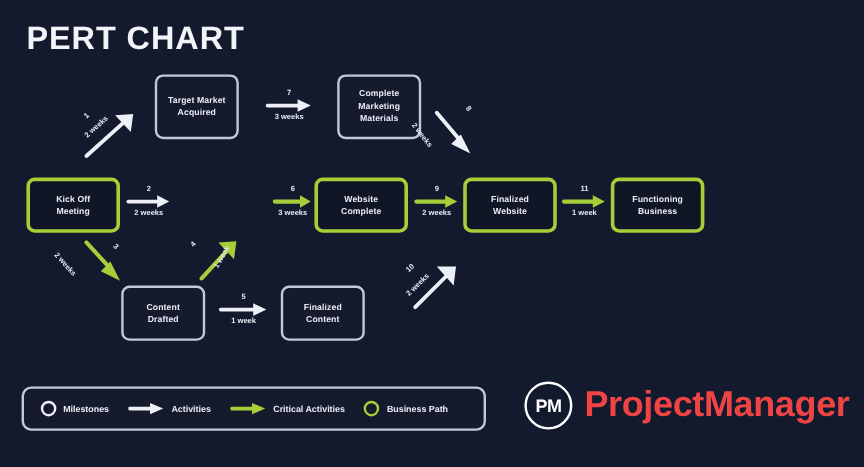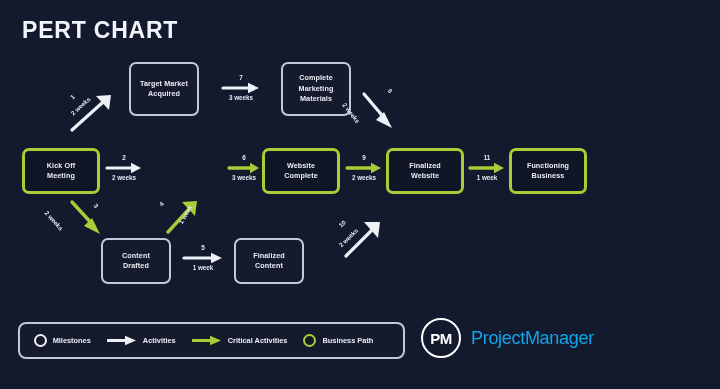--- a/index.html
+++ b/index.html
@@ -6,21 +6,21 @@
   body{
     width:720px;height:389px;overflow:hidden;
     background:#141a2e;
     font-family:"Liberation Sans", sans-serif;
     position:relative;
   }
   #canvas{position:absolute;inset:0;}
 
   .title{
     position:absolute;left:22px;top:17px;
-    font-size:23px;font-weight:bold;letter-spacing:0.8px;
+    font-size:27px;font-weight:bold;letter-spacing:0.8px;
     color:#f2f4fa;
   }
 
   
   .node{
     position:absolute;
     box-sizing:border-box;
     border-radius:7px;
     display:flex;align-items:center;justify-content:center;
     text-align:center;
@@ -88,32 +88,32 @@
   }
   .ring{
     width:13px;height:13px;border-radius:50%;
     box-sizing:border-box;
   }
   .ring.white{border:2.2px solid #eef0f7;}
   .ring.green{border:2.2px solid #a6ce38;}
 
   
   .logo{
-    position:absolute;left:421px;top:318px;
+    position:absolute;left:437px;top:318px;
     display:flex;align-items:center;gap:10px;
   }
   .logo .pm{
     width:40px;height:40px;border-radius:50%;
     box-sizing:border-box;
     border:2.6px solid #ffffff;
     display:flex;align-items:center;justify-content:center;
     color:#ffffff;font-size:15px;font-weight:bold;letter-spacing:-0.5px;
   }
   .logo .brand{
-    color:#0ea5e9;font-size:18px;font-weight:normal;letter-spacing:-0.3px;
+    color:#ef4444;font-size:30px;font-weight:bold;letter-spacing:-0.3px;
   }
 </style>
 </head>
 <body>
 
 <div id="canvas">
 
   <div class="title">PERT CHART</div>
 
   <div class="node norm" style="left:129px;top:62px;width:70px;height:54px;">

